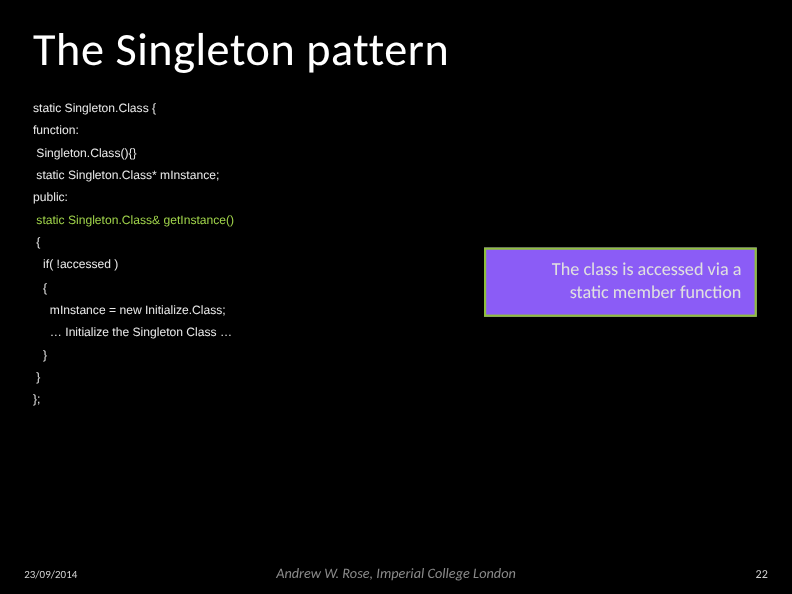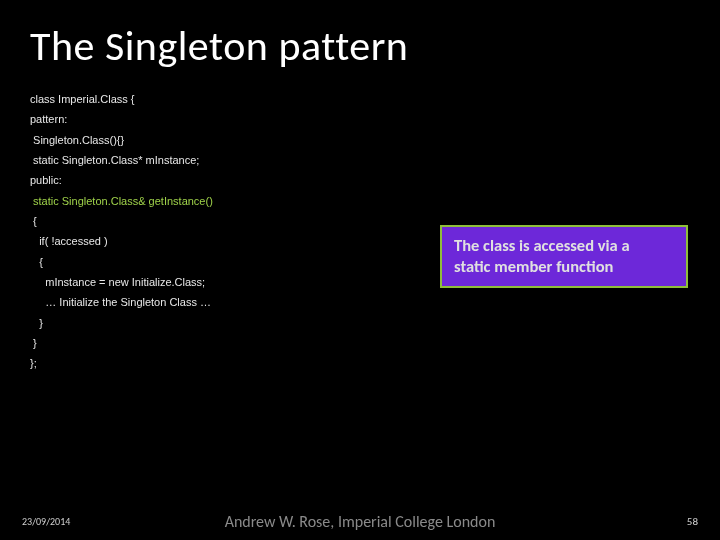--- a/index.html
+++ b/index.html
@@ -32,61 +32,61 @@
     font-family: "Segoe UI", Arial, sans-serif;
     font-weight: 400;
   }
   .code div { white-space: pre; }
   .hl { color: #9fd24a; }
   .callout {
     position: absolute;
     right: 32px;
     top: 225px;
     width: 248px;
-    background: #6d28d9;
+    background: #8b5cf6;
     border: 2px solid #8fbf3a;
     padding: 8px 12px 10px 12px;
-    text-align: left;
+    text-align: right;
     color: #e0e0e0;
     font-size: 16.5px;
     line-height: 1.25;
-    font-weight: bold;
   }
   .footer {
     position: absolute;
     left: 0;
     bottom: 12px;
     width: 720px;
     display: flex;
     justify-content: space-between;
     align-items: center;
     padding: 0 22px;
     font-size: 11px;
   }
   .footer-left { color: #cfcfcf; font-size: 10px; }
   .footer-center {
     position: absolute;
     left: 50%;
     transform: translateX(-50%);
     color: #8a8a8a;
-    font-size: 16px;
+    font-style: italic;
+    font-size: 13px;
   }
   .footer-right { color: #cfcfcf; font-size: 11px; }
   .spacer { height: 16px; }
 </style>
 </head>
 <body>
 
 <div class="slide">
 
   <h1 class="title">The Singleton pattern</h1>
 
   <div class="code">
-    <div>class Imperial.Class {</div>
-    <div>pattern:</div>
+    <div>static Singleton.Class {</div>
+    <div>function:</div>
     <div> Singleton.Class(){}</div>
     <div> static Singleton.Class* mInstance;</div>
     <div>public:</div>
     <div class="hl"> static Singleton.Class&amp; getInstance()</div>
     <div> {</div>
     <div>   if( !accessed )</div>
     <div>   {</div>
     <div>     mInstance = new Initialize.Class;</div>
     <div>     … Initialize the Singleton Class …</div>
     <div>   }</div>
@@ -96,16 +96,16 @@
   </div>
 
   <div class="callout">
     <div>The class is accessed via a</div>
     <div>static member function</div>
   </div>
 
   <div class="footer">
     <span class="footer-left">23/09/2014</span>
     <span class="footer-center">Andrew W. Rose, Imperial College London</span>
-    <span class="footer-right">58</span>
+    <span class="footer-right">22</span>
   </div>
 
 </div>
 
 </body></html>

